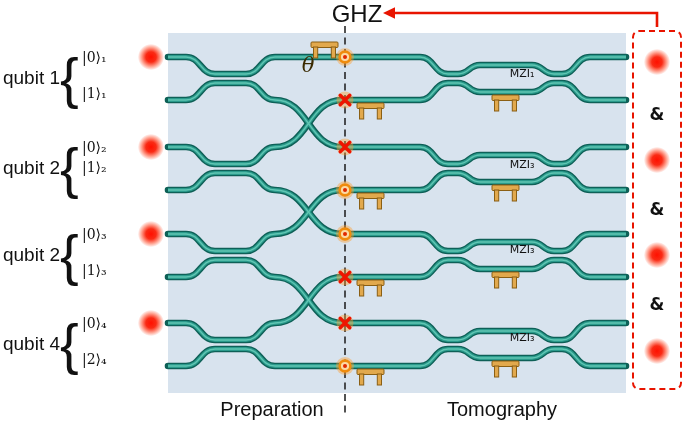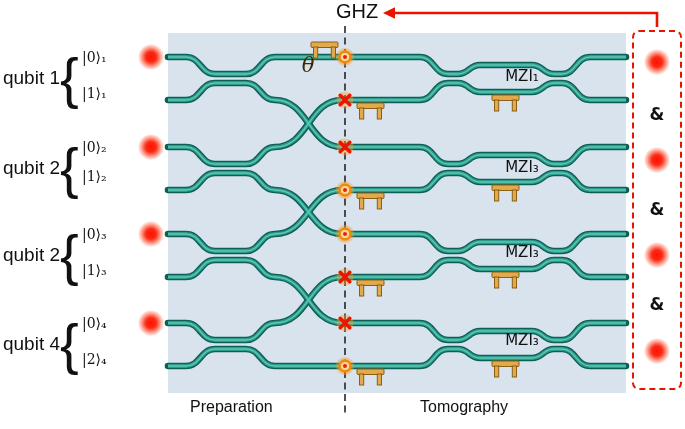--- a/index.html
+++ b/index.html
@@ -20,28 +20,28 @@
   .mk-dot{fill:#e02800;}
   .mk-cross{stroke:#ee1500;stroke-width:3.4;stroke-linecap:round;fill:none;}
 
   .ghz-arrow-line{stroke:#e81400;stroke-width:2.6;fill:none;}
   .ghz-arrow-head{fill:#e81400;}
 
   .photon{position:absolute;width:26px;height:26px;border-radius:50%;
     background:radial-gradient(circle,#ff1000 0%,#fa2b15 28%,rgba(255,70,35,.5) 52%,rgba(255,90,50,0) 72%);}
 
   .txt{position:absolute;color:#111;}
-  .ghz{left:326px;top:0;width:62px;text-align:center;font-size:20px;}
+  .ghz{left:326px;top:0;width:62px;text-align:center;font-size:24px;}
   .theta{left:294px;top:53px;width:28px;text-align:center;font-size:21px;font-style:italic;
          font-family:"DejaVu Serif",serif;color:#3a2a00;}
   .qname{left:0;width:60px;text-align:right;font-size:19px;height:22px;}
   .brace{left:60px;width:22px;font-size:56px;line-height:60px;font-weight:400;color:#111;}
   .ket{left:82px;width:58px;font-size:14px;height:22px;font-family:"DejaVu Serif","DejaVu Sans",serif;}
-  .mzi{left:490px;width:64px;text-align:center;font-size:15px;font-family:"DejaVu Sans",sans-serif;}
-  .section{top:398px;width:164px;text-align:left;font-size:16px;}
+  .mzi{left:490px;width:64px;text-align:center;font-size:11px;font-family:"DejaVu Sans",sans-serif;}
+  .section{top:398px;width:164px;text-align:center;font-size:20px;}
 
   .det-box{position:absolute;left:632px;top:30px;width:50px;height:360px;box-sizing:border-box;
            border:2px dashed #e81400;border-radius:7px;}
   .amp{position:absolute;width:30px;text-align:center;font-size:17px;font-weight:600;color:#111;
        font-family:"DejaVu Sans",sans-serif;}
 </style>
 </head>
 <body>
 
 <div class="stage">
@@ -154,21 +154,21 @@
   <div class="txt theta">θ</div>
 
   <div class="txt qname" style="top:67px">qubit 1</div>
   <div class="txt brace" style="top:48px">{</div>
   <div class="txt ket" style="top:49px">|0⟩₁</div>
   <div class="txt ket" style="top:85px">|1⟩₁</div>
 
   <div class="txt qname" style="top:157px">qubit 2</div>
   <div class="txt brace" style="top:138px">{</div>
   <div class="txt ket" style="top:139px">|0⟩₂</div>
-  <div class="txt ket" style="top:168px">|1⟩₂</div>
+  <div class="txt ket" style="top:159px">|1⟩₂</div>
 
   <div class="txt qname" style="top:244px">qubit 2</div>
   <div class="txt brace" style="top:225px">{</div>
   <div class="txt ket" style="top:226px">|0⟩₃</div>
   <div class="txt ket" style="top:262px">|1⟩₃</div>
 
   <div class="txt qname" style="top:333px">qubit 4</div>
   <div class="txt brace" style="top:314px">{</div>
   <div class="txt ket" style="top:315px">|0⟩₄</div>
   <div class="txt ket" style="top:351px">|2⟩₄</div>

